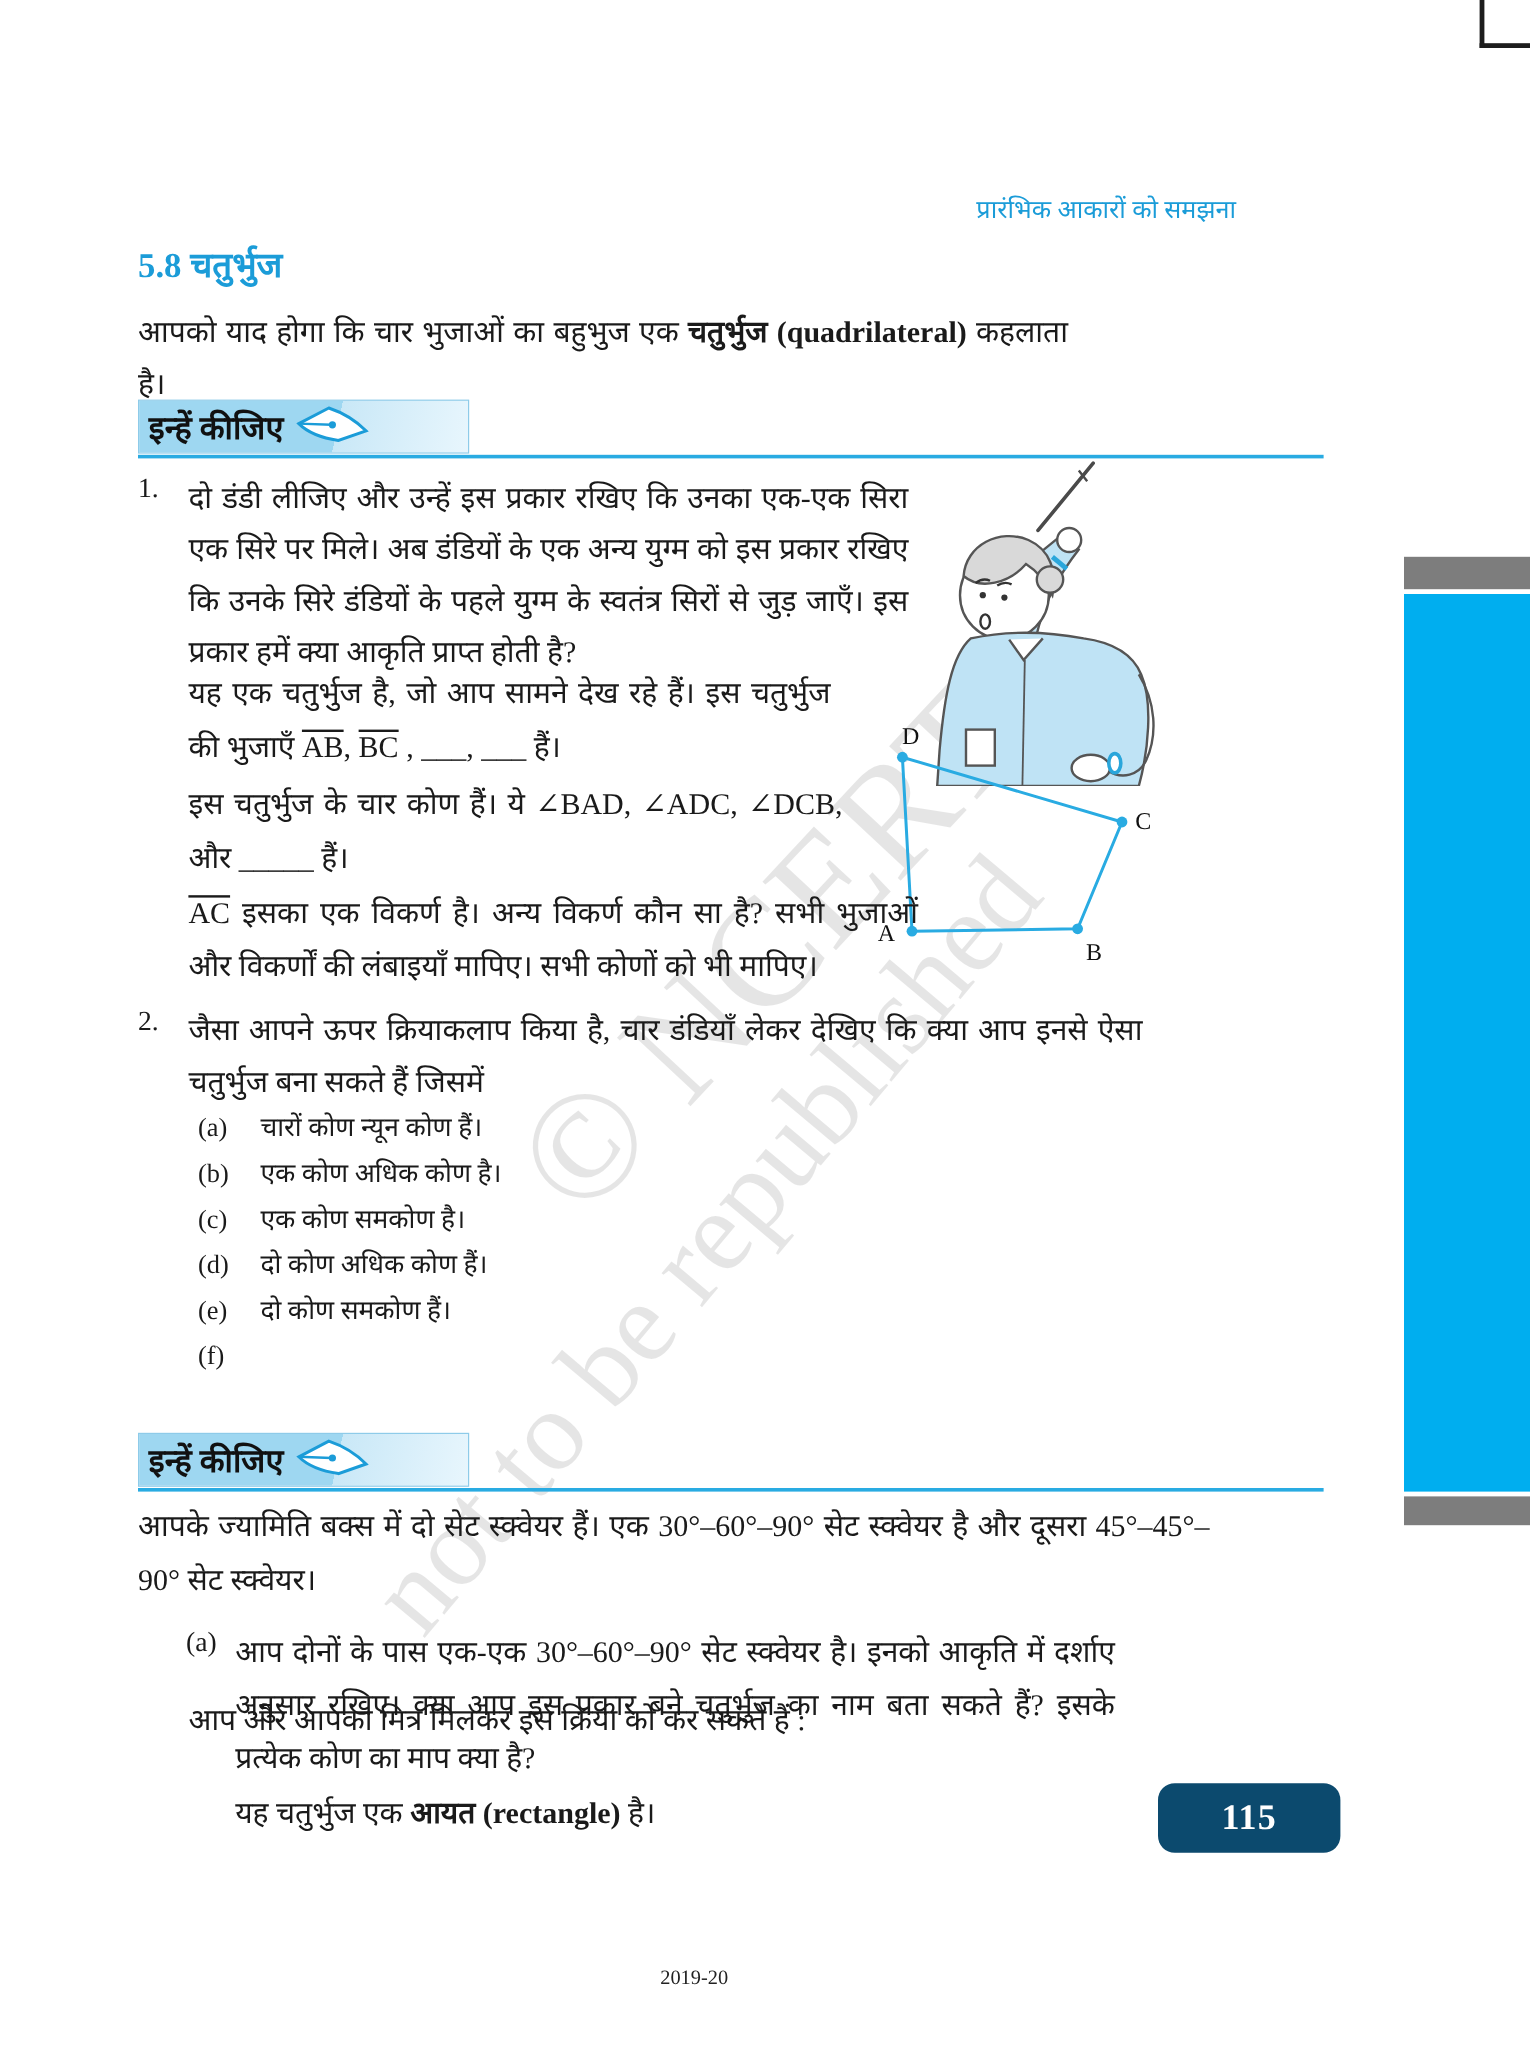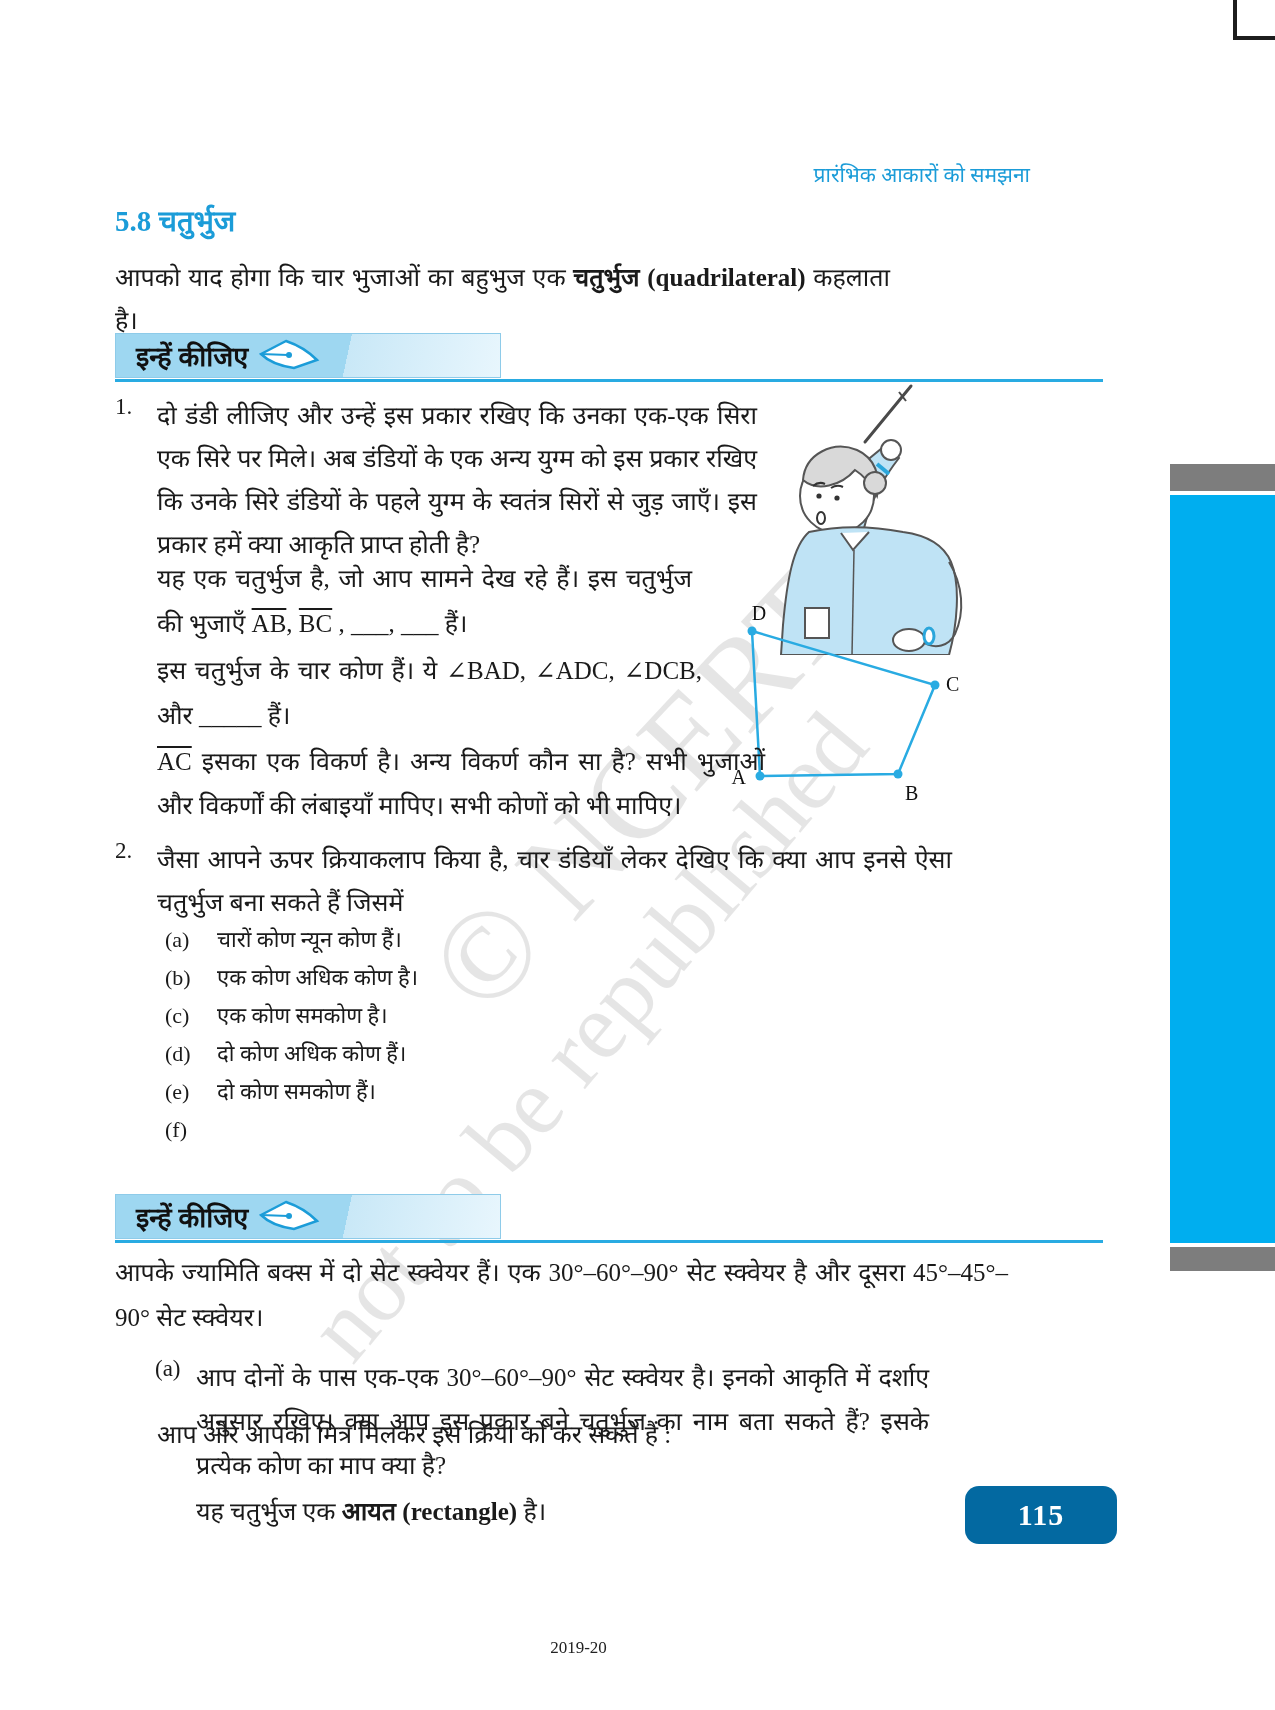--- a/index.html
+++ b/index.html
@@ -13,31 +13,31 @@
   .body-text{font-size:25px;line-height:43px;}
   .ov{text-decoration:overline;font-family:"Liberation Serif",serif;}
   
   .wm{position:absolute;color:rgba(0,0,0,0.10);white-space:nowrap;z-index:0;
       font-family:"Liberation Serif",serif;transform-origin:0 0;pointer-events:none;}
   .content{position:relative;z-index:1;}
   
   .corner{position:absolute;left:1233px;top:0;width:42px;height:36px;
           border-left:4px solid #1d1d1d;border-bottom:4px solid #1d1d1d;}
   
-  .do-box{position:absolute;width:386px;height:45px;display:flex;align-items:center;
-          padding:0 8px 0 20px;box-sizing:border-box;
+  .do-box{position:absolute;width:276px;height:45px;display:flex;align-items:center;
+          padding:0 8px 0 8px;box-sizing:border-box;
           background:linear-gradient(102deg,#9ed7f1 0%,#9ed7f1 60%,#c9e8f7 60%,#e8f6fd 100%);
           border:1px solid #8ecbe9;}
   .do-box .lbl{font-size:27px;font-weight:bold;color:#111;flex:0 0 auto;}
   .do-box svg{margin-left:10px;}
   .rule{position:absolute;height:3px;background:#29abe2;}
   .hang-num{font-size:23px;}
   .subrow{display:flex;font-size:22px;line-height:38px;}
   .subrow .sl{width:52px;flex:0 0 auto;}
-  .badge{position:absolute;left:965px;top:1486px;width:152px;height:58px;background:#0369a1;
+  .badge{position:absolute;left:965px;top:1486px;width:152px;height:58px;background:#0c4a6e;
          border-radius:14px;display:flex;align-items:center;justify-content:center;}
   .badge span{color:#fff;font-weight:bold;font-size:30px;letter-spacing:1px;}
   .sidebar{position:absolute;left:1170px;width:105px;}
   .footer{position:absolute;left:0;top:1638px;width:1157px;text-align:center;font-size:17px;color:#222;}
 </style>
 </head>
 <body>
 
 <div class="page">
 

